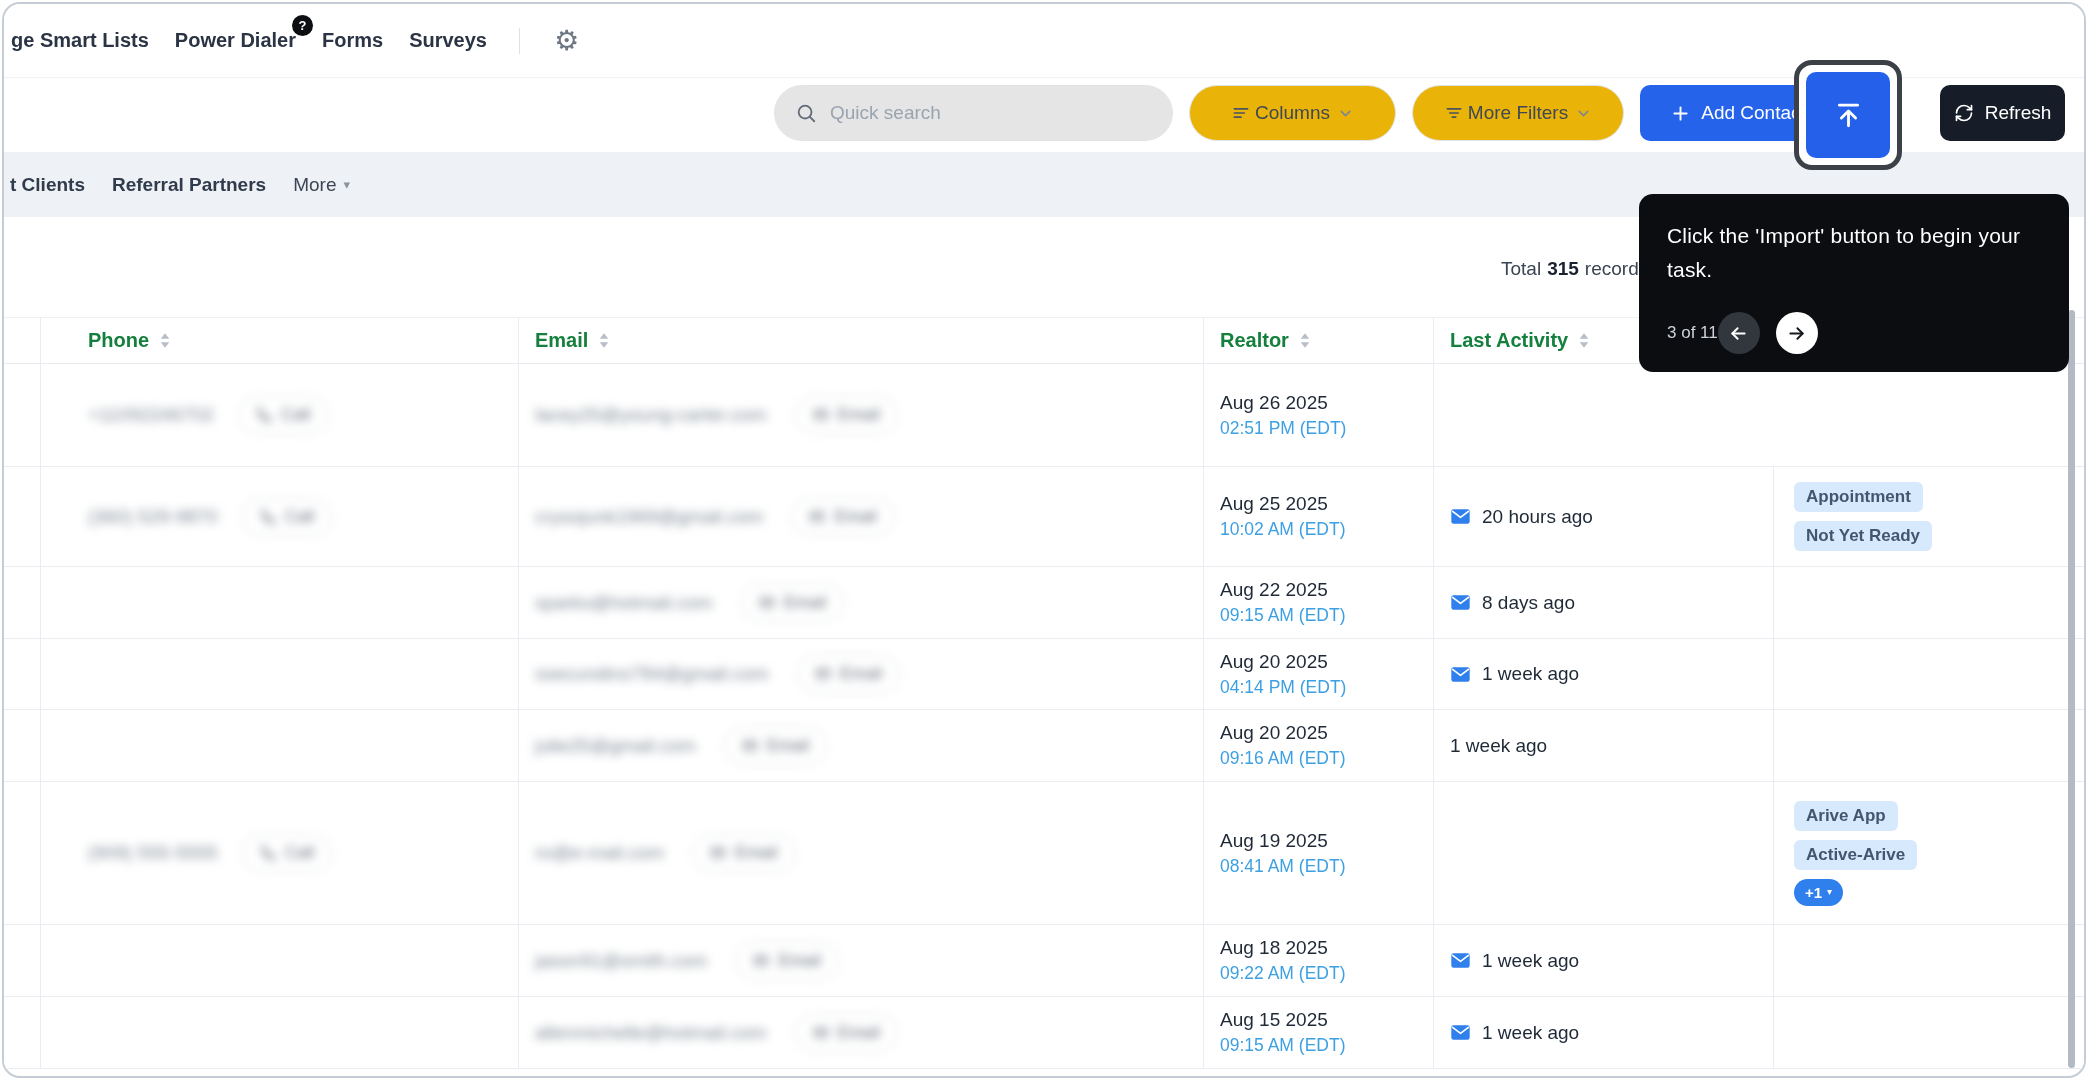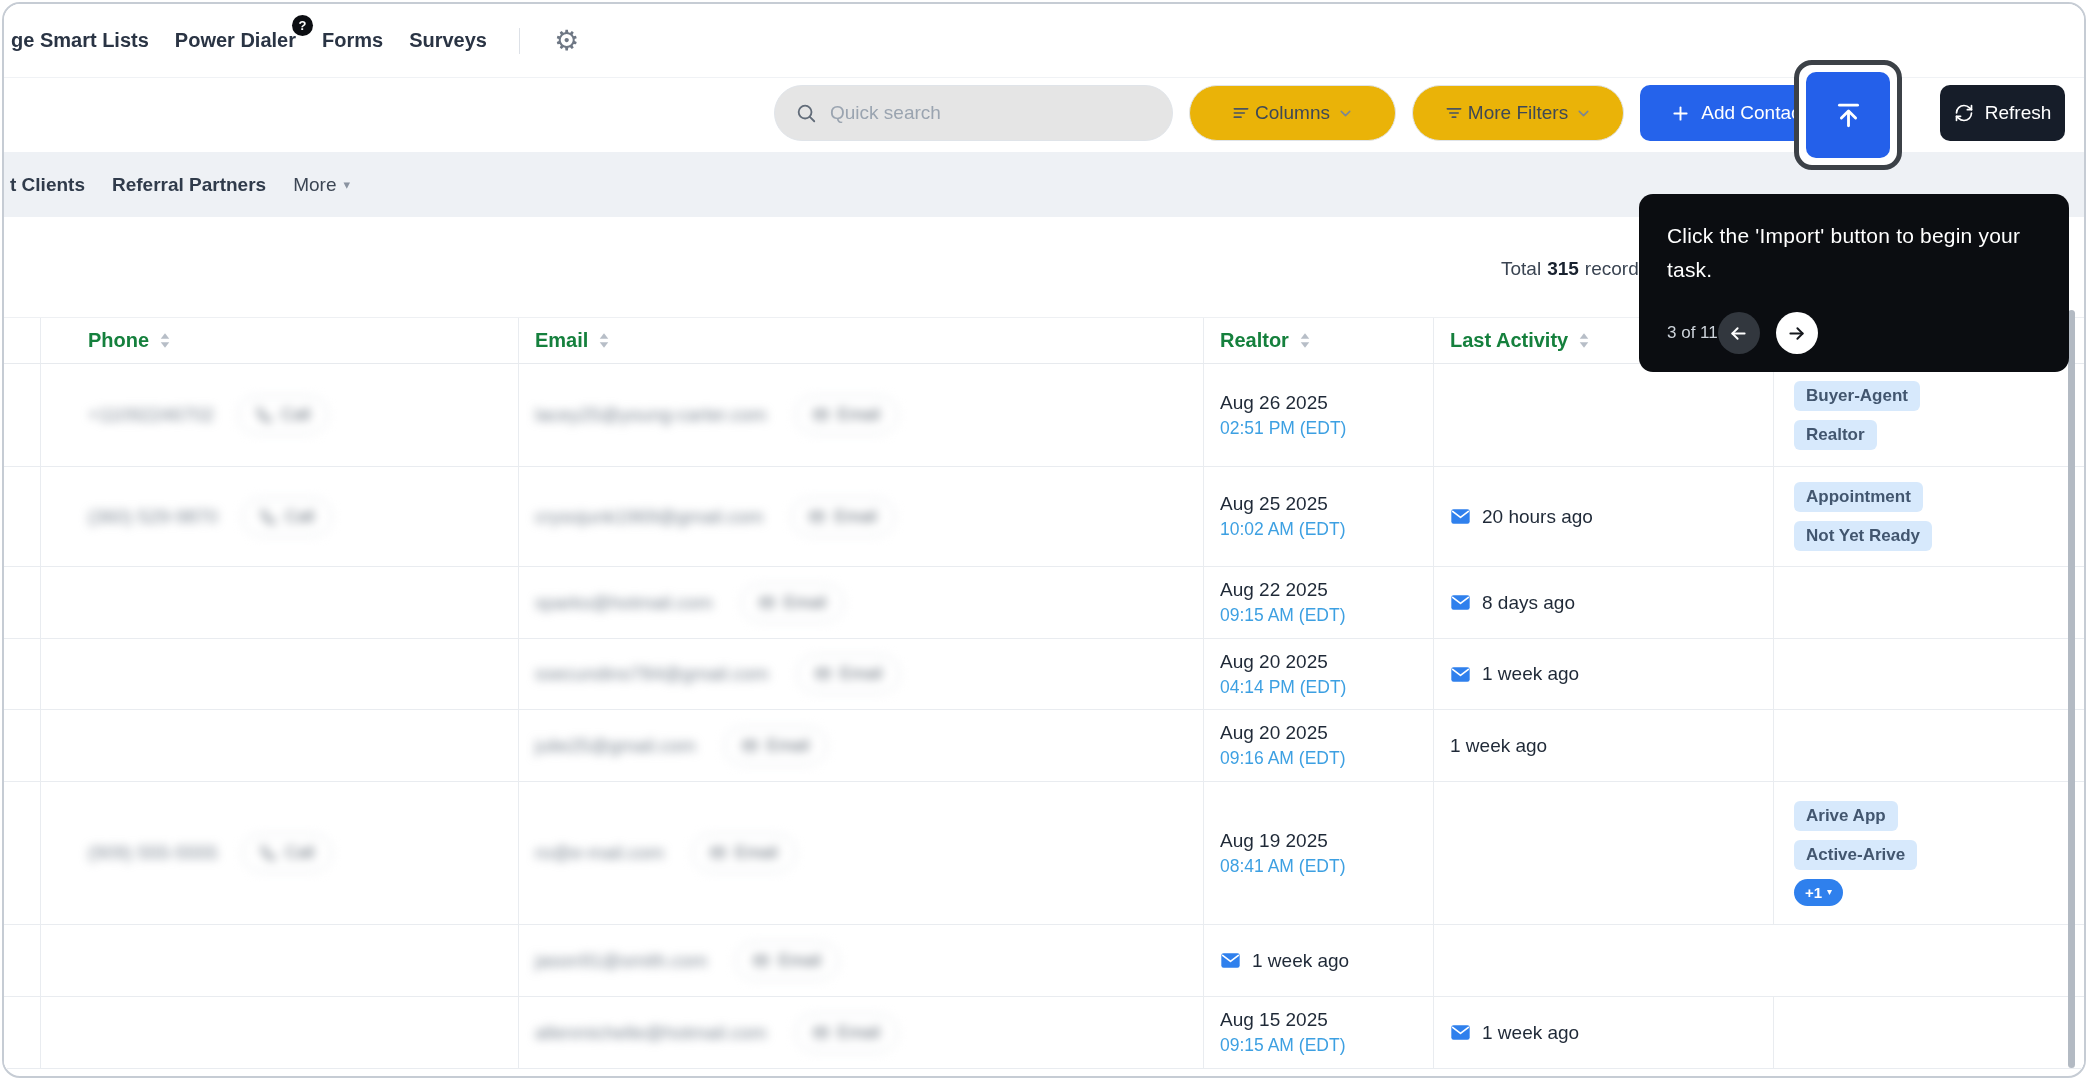--- a/index.html
+++ b/index.html
@@ -268,24 +268,20 @@
               <use href="#i-mail"></use>
             </svg>
           <span>Email</span>
         </button>
       </div>
       <div class="cell c-created">
         <div class="cdate">Aug 26 2025</div>
         <div class="ctime">02:51 PM (EDT)</div>
       </div>
       <div class="cell c-activity"></div>
-      <div class="cell c-tags">
-        <span class="tag">Buyer-Agent</span>
-        <span class="tag">Realtor</span>
-      </div>
     </div>
 
     <div class="tgrid trow" style="height:100px">
       <div class="cell sliver"></div>
       <div class="cell c-phone phone-cell">
         <span class="ptext redact">(360) 529-9870</span>
         <button class="pill redact">
           <svg>
               <use href="#i-phone"></use>
             </svg>
@@ -429,20 +425,24 @@
       <div class="cell c-phone phone-cell"></div>
       <div class="cell email-cell">
         <span class="ptext redact">jason91@smith.com</span>
         <button class="pill redact">
           <svg>
               <use href="#i-mail"></use>
             </svg>
           <span>Email</span>
         </button>
       </div>
+      <div class="cell c-created">
+        <div class="cdate">Aug 18 2025</div>
+        <div class="ctime">09:22 AM (EDT)</div>
+      </div>
       <div class="cell c-activity">
         <svg>
             <use href="#i-mailf"></use>
           </svg>
         <span>1 week ago</span>
       </div>
       <div class="cell c-tags"></div>
     </div>
 
     <div class="tgrid trow" style="height:72px">

